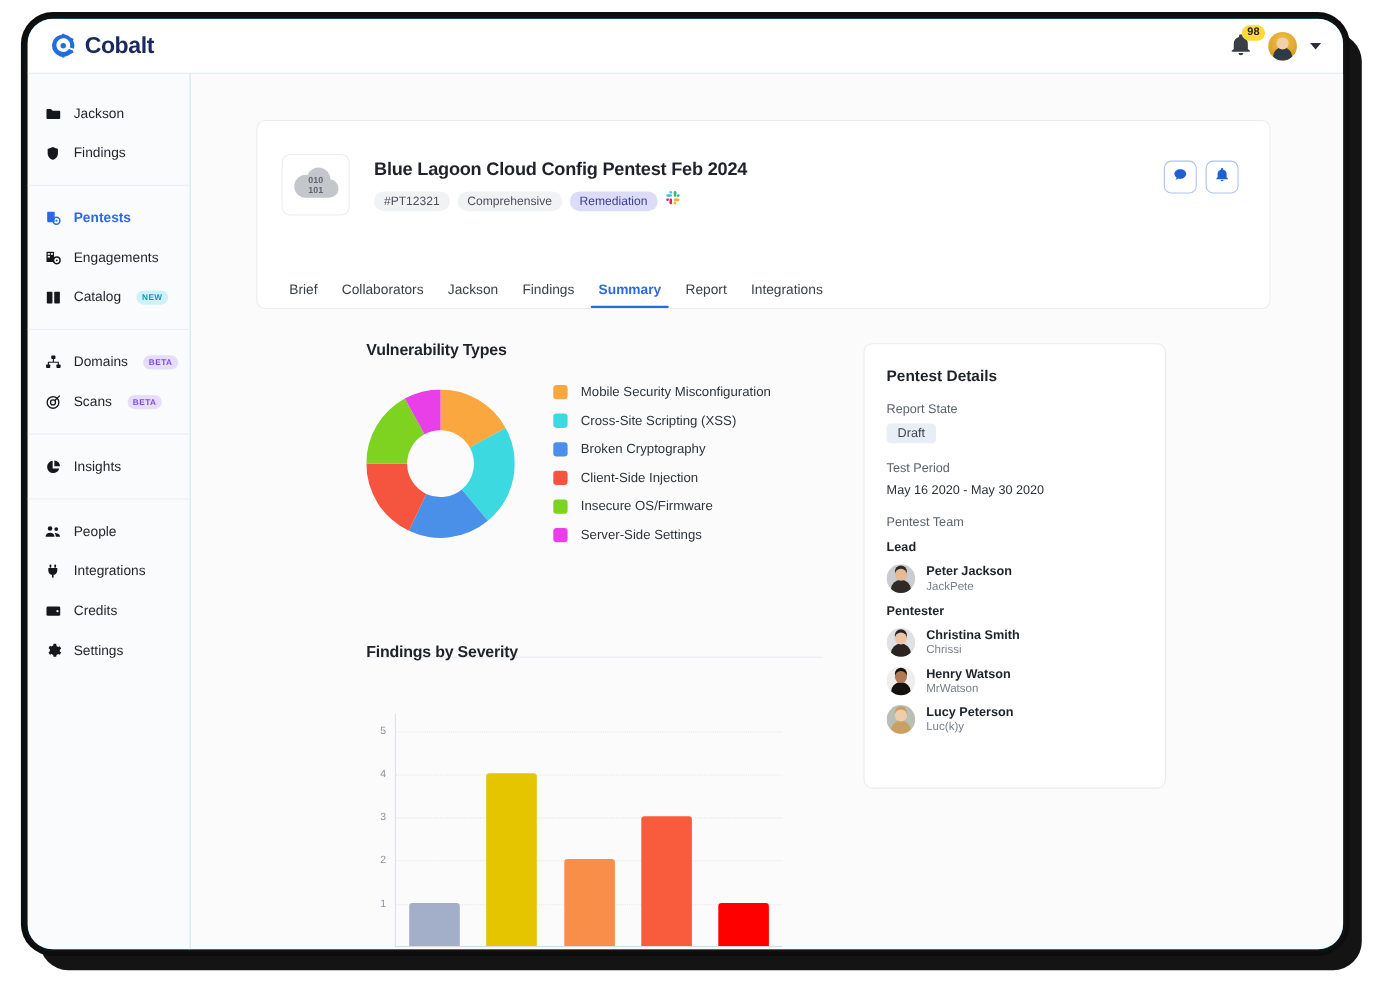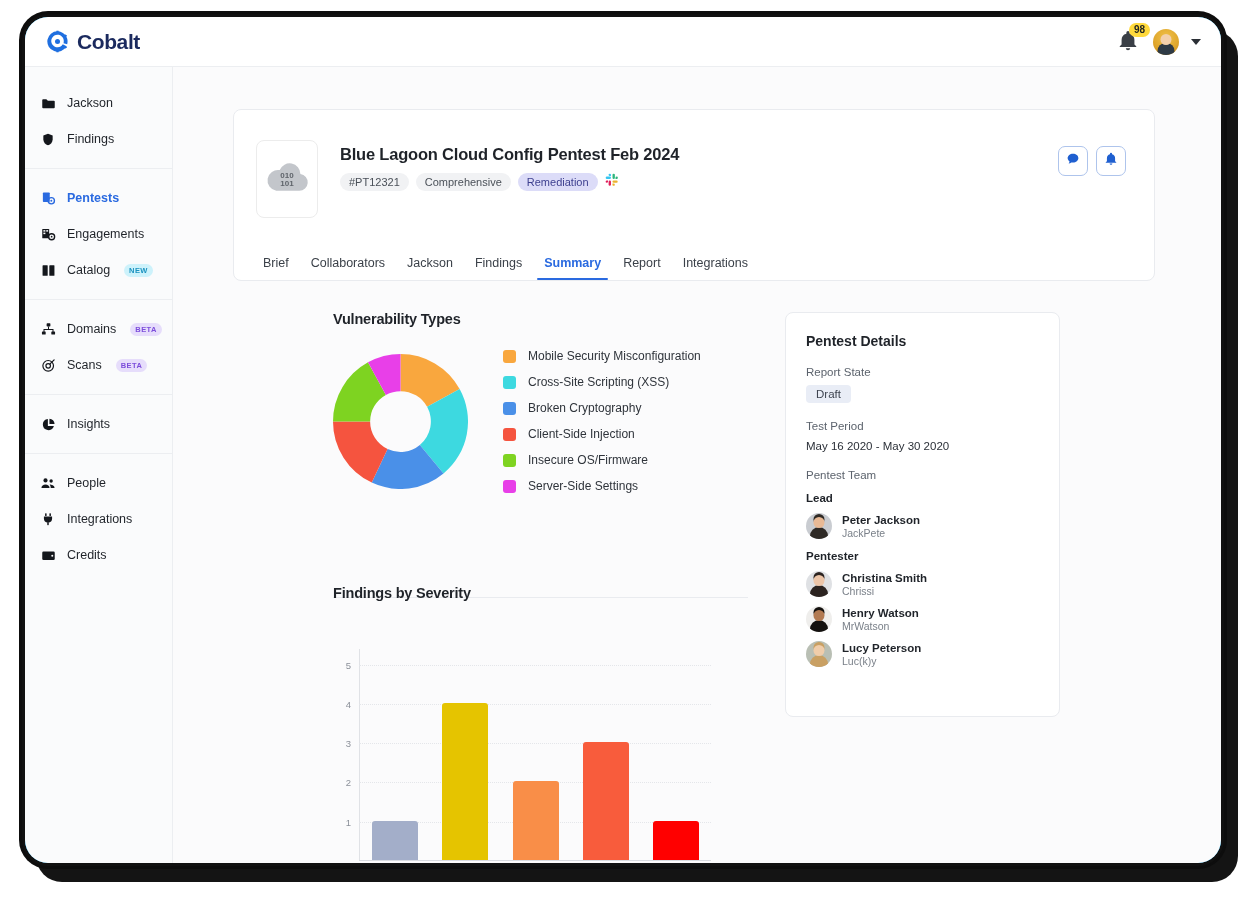--- a/index.html
+++ b/index.html
@@ -114,21 +114,21 @@
     border: 1px solid #e9ebef;
     border-radius: 8px;
   }
 
   #header-card {
     position: absolute; left: 60px; top: 42px;
     width: 922px; height: 172px;
   }
   .hc-top { display: flex; align-items: flex-start; padding: 30px 28px 0 22px; }
   .cloud-tile {
-    width: 62px; height: 78px; border-radius: 8px;
+    width: 62px; height: 56px; border-radius: 8px;
     border: 1px solid #ececec; background: #ffffff;
     display: flex; align-items: center; justify-content: center;
     flex: 0 0 62px;
   }
   .hc-titles { margin-left: 22px; padding-top: 5px; }
   .pt-title {
     font-size: 16.5px; font-weight: bold; color: #1f2329;
     letter-spacing: -0.2px;
   }
   .pt-badges { display: flex; align-items: flex-end; gap: 7px; margin-top: 9px; }
@@ -407,20 +407,28 @@
         </div>
         <div class="nav-item">
           <span class="nav-ico">
             <svg viewBox="0 0 24 24" width="15" height="15" fill="#14171c">
               <rect x="2" y="5.5" width="20" height="13.5" rx="2"></rect>
               <circle cx="18" cy="12.2" r="1.6" fill="#fafbfc"></circle>
             </svg>
           </span>
           <span class="nav-label">Credits</span>
         </div>
+        <div class="nav-item">
+          <span class="nav-ico">
+            <svg viewBox="0 0 24 24" width="15" height="15" fill="#14171c">
+              <path d="M12 8.2A3.8 3.8 0 1 0 12 15.8 3.8 3.8 0 0 0 12 8.2zm9.4 5.2.1-1.4-.1-1.4 2-1.6-2-3.4-2.4 1a8.6 8.6 0 0 0-2.4-1.4L16.2 2h-4l-.4 2.6a8.6 8.6 0 0 0-2.4 1.4l-2.4-1-2 3.4 2 1.6-.1 1.4.1 1.4-2 1.6 2 3.4 2.4-1a8.6 8.6 0 0 0 2.4 1.4l.4 2.8h4l.4-2.8a8.6 8.6 0 0 0 2.4-1.4l2.4 1 2-3.4z"></path>
+            </svg>
+          </span>
+          <span class="nav-label">Settings</span>
+        </div>
       </div>
     </div>
 
   <div id="main">
 
     <div id="header-card" class="card">
       <div class="hc-top">
         <div class="cloud-tile">
           <span>
             <svg viewBox="0 0 60 44" width="46" height="34">

